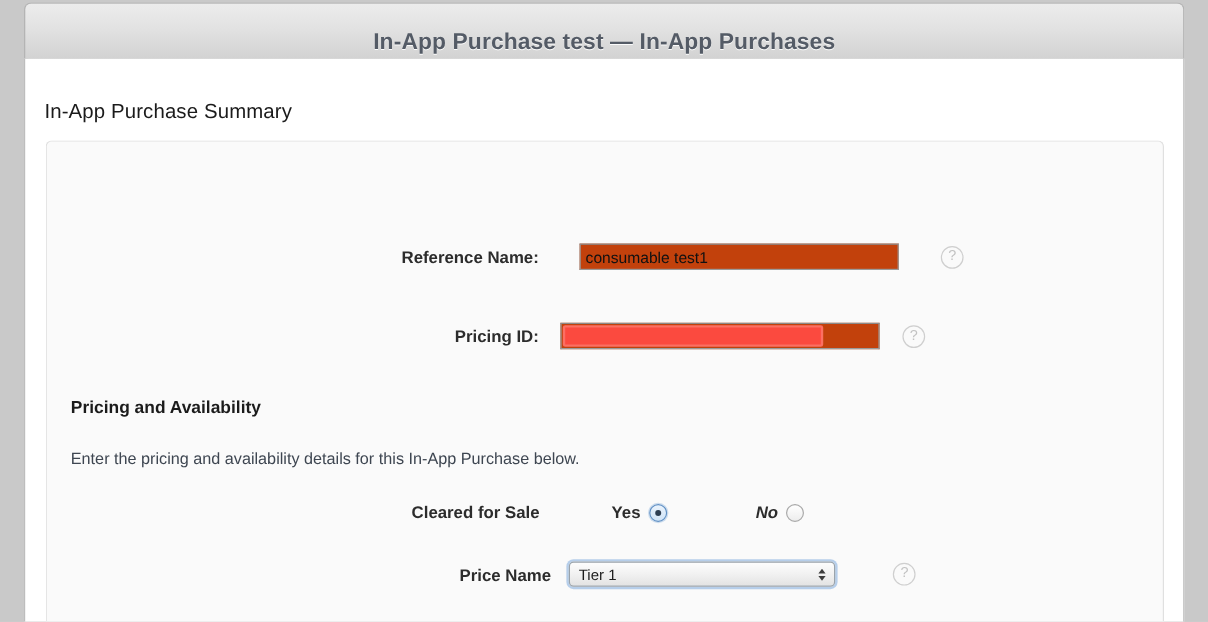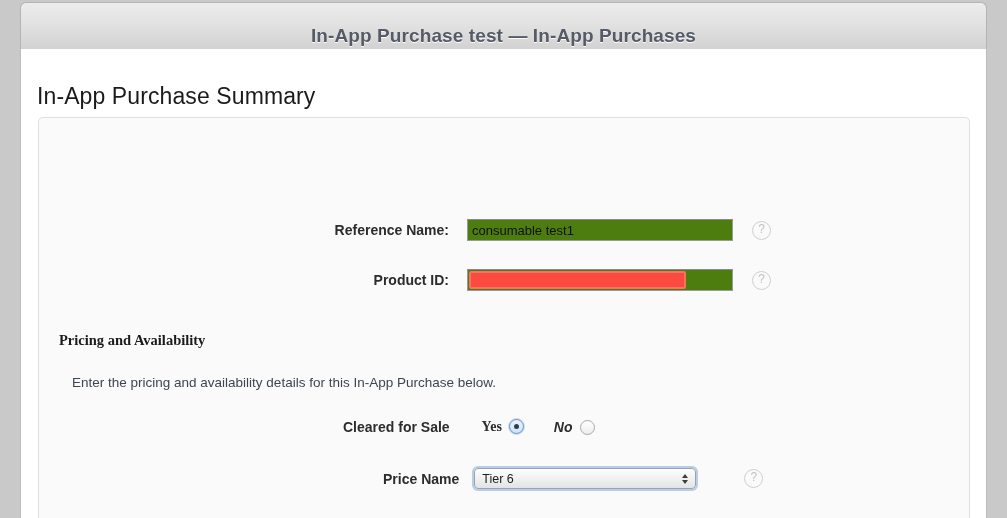--- a/index.html
+++ b/index.html
@@ -48,21 +48,21 @@
     background: #ffffff;
     border-left: 1px solid #bdbdbd;
     border-right: 1px solid #bdbdbd;
     overflow: hidden;
   }
 
   
   .section-title {
     position: absolute;
     left: 16px; top: 34px;
-    font-size: 23px;
+    font-size: 17px;
     color: #1b1b1b;
     font-weight: normal;
     letter-spacing: 0.1px;
     white-space: nowrap;
   }
 
   
   #panel {
     position: absolute;
     left: 17px; top: 68px;
@@ -93,21 +93,21 @@
     font-weight: bold;
     color: #2c2c2c;
     text-align: right;
     white-space: nowrap;
   }
   .text-input {
     width: 266px;
     height: 22px;
     border: 1px solid #9a9a9a;
     border-top-color: #8a8a8a;
-    background: #4d7c0f;
+    background: #c2410c;
     font-family: "Liberation Sans", sans-serif;
     font-size: 13px;
     color: #111111;
     padding: 0 4px;
     line-height: 20px;
     outline: none;
     border-radius: 0;
   }
   .input-wrap { position: relative; }
 
@@ -136,29 +136,27 @@
   }
 
   
   .sub-title {
     position: absolute;
     left: 38px; top: 283px;
     font-size: 14.5px;
     font-weight: bold;
     color: #1b1b1b;
     white-space: nowrap;
-    font-family: Liberation Serif, serif;
   }
   .sub-intro {
     position: absolute;
     left: 38px; top: 326px;
     font-size: 13.5px;
     color: #3e4651;
     white-space: nowrap;
-    margin-left: 13px;
   }
 
   
   .radio-label {
     font-size: 14px;
     font-weight: bold;
     color: #2c2c2c;
     white-space: nowrap;
   }
   .radio {
@@ -226,56 +224,56 @@
     <div id="titlebar-text">In-App Purchase test — In-App Purchases</div>
   </div>
 
   <div id="page">
 
     <div class="section-title">In-App Purchase Summary</div>
 
     <div id="panel"></div>
 
 
-    <div class="form-row" style="left:313px; top:170px;">
+    <div class="form-row" style="left:313px; top:154px;gap:16px;">
       <div class="field-label" style="width:115px;">Reference Name:</div>
       <div class="input-wrap" style="margin-left:18px;">
         <input class="text-input" type="text" value="consumable test1" style="">
       </div>
       <div class="help-icon" style="margin-left:19px;">?</div>
     </div>
 
     <div class="form-row" style="left:313px; top:220px;">
-      <div class="field-label" style="width:115px;">Product ID:</div>
+      <div class="field-label" style="width:115px;">Pricing ID:</div>
       <div class="input-wrap" style="margin-left:18px;">
         <input class="text-input" type="text" value="" style="">
         <div class="redaction"></div>
       </div>
       <div class="help-icon" style="margin-left:19px;">?</div>
     </div>
 
     <div class="sub-title">Pricing and Availability</div>
     <div class="sub-intro">Enter the pricing and availability details for this In-App Purchase below.</div>
 
-    <div class="form-row" style="left:322px; top:370px;">
+    <div class="form-row" style="left:322px; top:370px;gap:44px;">
       <div class="radio-label">Cleared for Sale</div>
-      <div style="display:flex; align-items:flex-start; margin-left:32px;font-family:Liberation Serif, serif;">
+      <div style="display:flex; align-items:flex-end; margin-left:16px;">
         <span class="radio-label">Yes</span>
         <span class="radio checked" style="margin-left:7px;"></span>
       </div>
       <div style="display:flex; align-items:center; margin-left:30px;font-style:italic;">
         <span class="radio-label">No</span>
         <span class="radio" style="margin-left:7px;"></span>
       </div>
     </div>
 
     <div class="form-row" style="left:362px; top:419px;">
       <div class="radio-label">Price Name</div>
       <div class="select-box" style="margin-left:15px;">
-        <span class="select-text">Tier 6</span>
+        <span class="select-text">Tier 1</span>
         <span class="select-arrows">
           <span class="arrow-up"></span>
           <span class="arrow-down"></span>
         </span>
       </div>
       <div class="help-icon" style="margin-left:48px;">?</div>
     </div>
 
   </div>
 </div>

